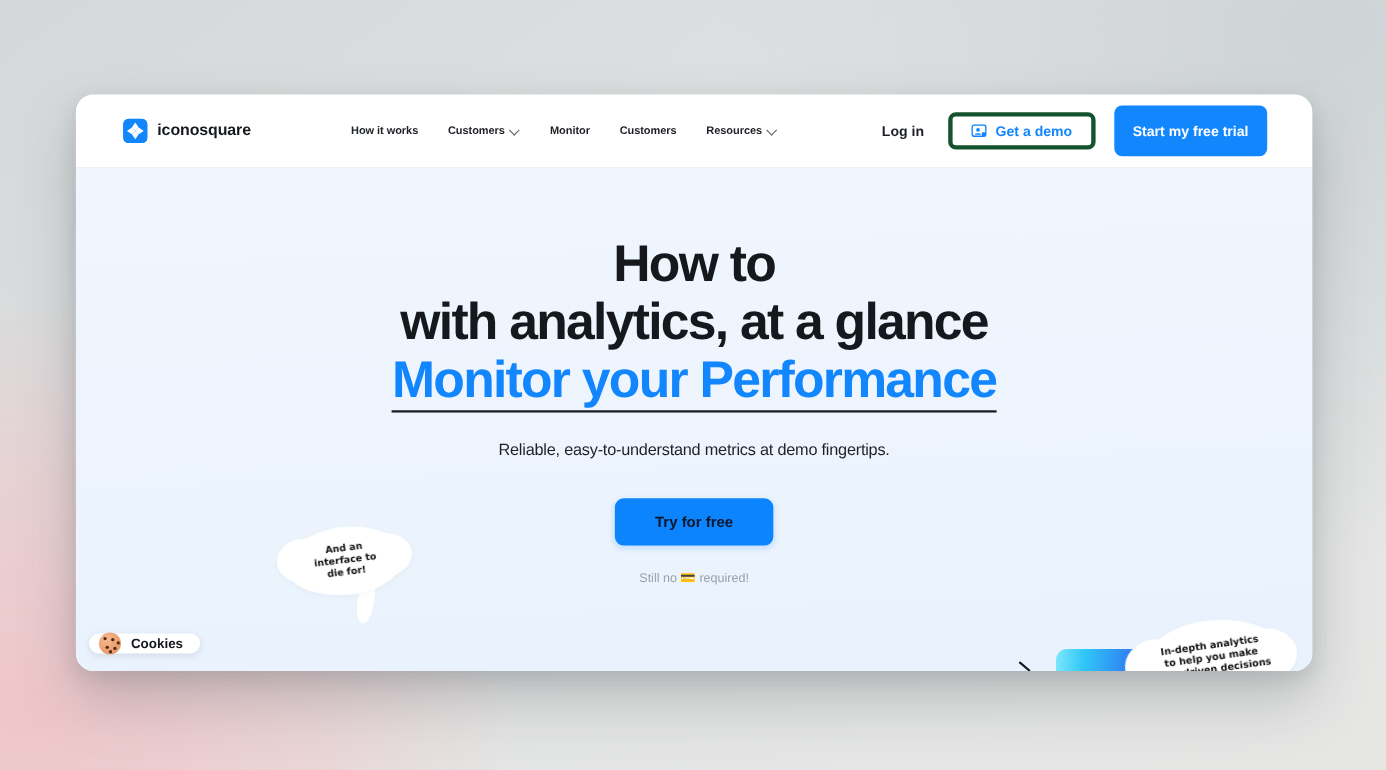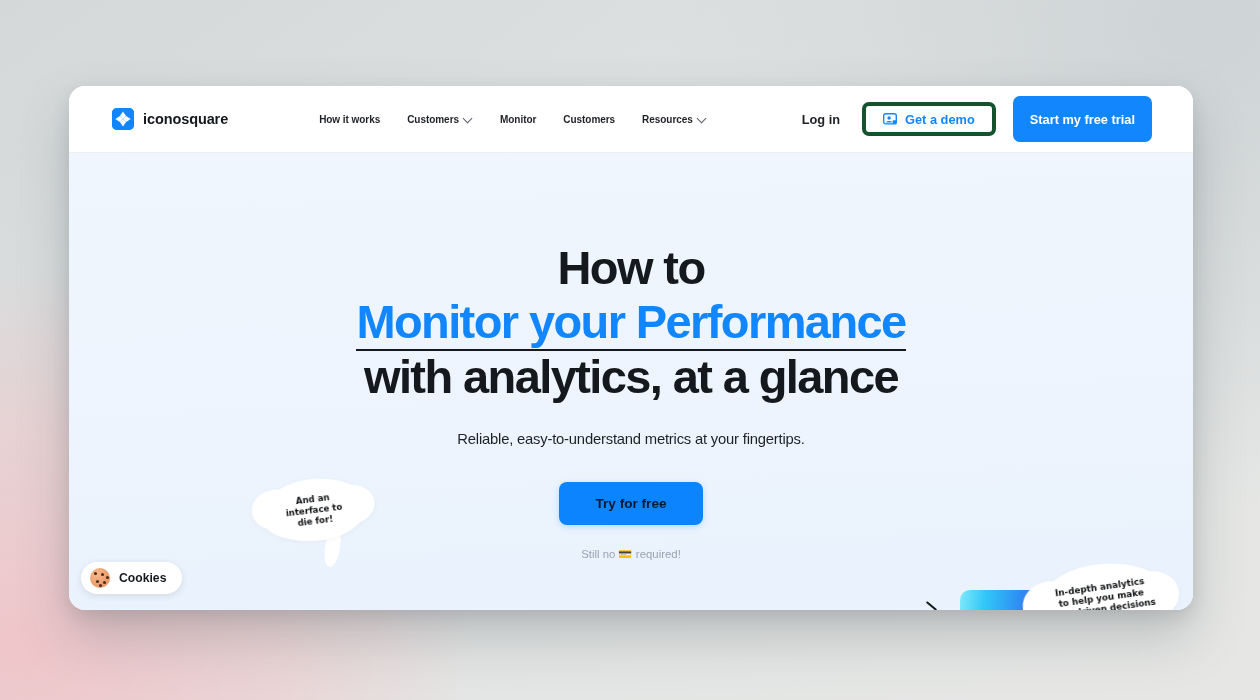--- a/index.html
+++ b/index.html
@@ -154,21 +154,21 @@
     position: relative;
     height: 457px;
     background: linear-gradient(178deg, #eff6fe 0%, #edf4fd 55%, #e9f2fd 100%);
     overflow: hidden;
   }
 
   .hero-inner {
     position: relative;
     z-index: 4;
     text-align: center;
-    padding-top: 89px;
+    padding-top: 60px;
   }
 
   .headline {
     font-size: 47px;
     line-height: 1.12;
     font-weight: 700;
     color: #15181c;
     letter-spacing: -1.6px;
   }
   .headline .line2 {
@@ -307,21 +307,21 @@
 
   
   #cookies {
     position: absolute;
     z-index: 6;
     left: 12px;
     bottom: 16px;
     display: inline-flex;
     align-items: center;
     gap: 9px;
-    height: 32px;
+    height: 18px;
     padding: 0 16px 0 9px;
     border-radius: 18px;
     background: #ffffff;
     box-shadow: 0 2px 7px rgba(33,44,60,0.12);
     cursor: pointer;
   }
   #cookies .cookie-icon {
     width: 20px; height: 20px;
     border-radius: 50%;
     background: radial-gradient(circle at 35% 30%, #f7b98c 0%, #eda070 55%, #e08f5f 100%);
@@ -435,25 +435,25 @@
 to help you make
 data-driven decisions
 for your strategy</span>
         </div>
       </div>
 
       <div class="hero-inner">
 
         <h1 class="headline">
           <span class="row">How to</span>
+          <span class="row">with analytics, at a glance</span>
           <span class="row"><span class="line2">Monitor your Performance</span></span>
-          <span class="row">with analytics, at a glance</span>
         </h1>
 
-        <p class="subhead">Reliable, easy-to-understand metrics at your fingertips.</p>
+        <p class="subhead">Reliable, easy-to-understand metrics at demo fingertips.</p>
 
         <div class="cta-wrap">
           <button class="btn-cta">Try for free</button>
         </div>
 
         <p class="cta-note">Still no 💳 required!</p>
 
       </div>
     </section>
 

